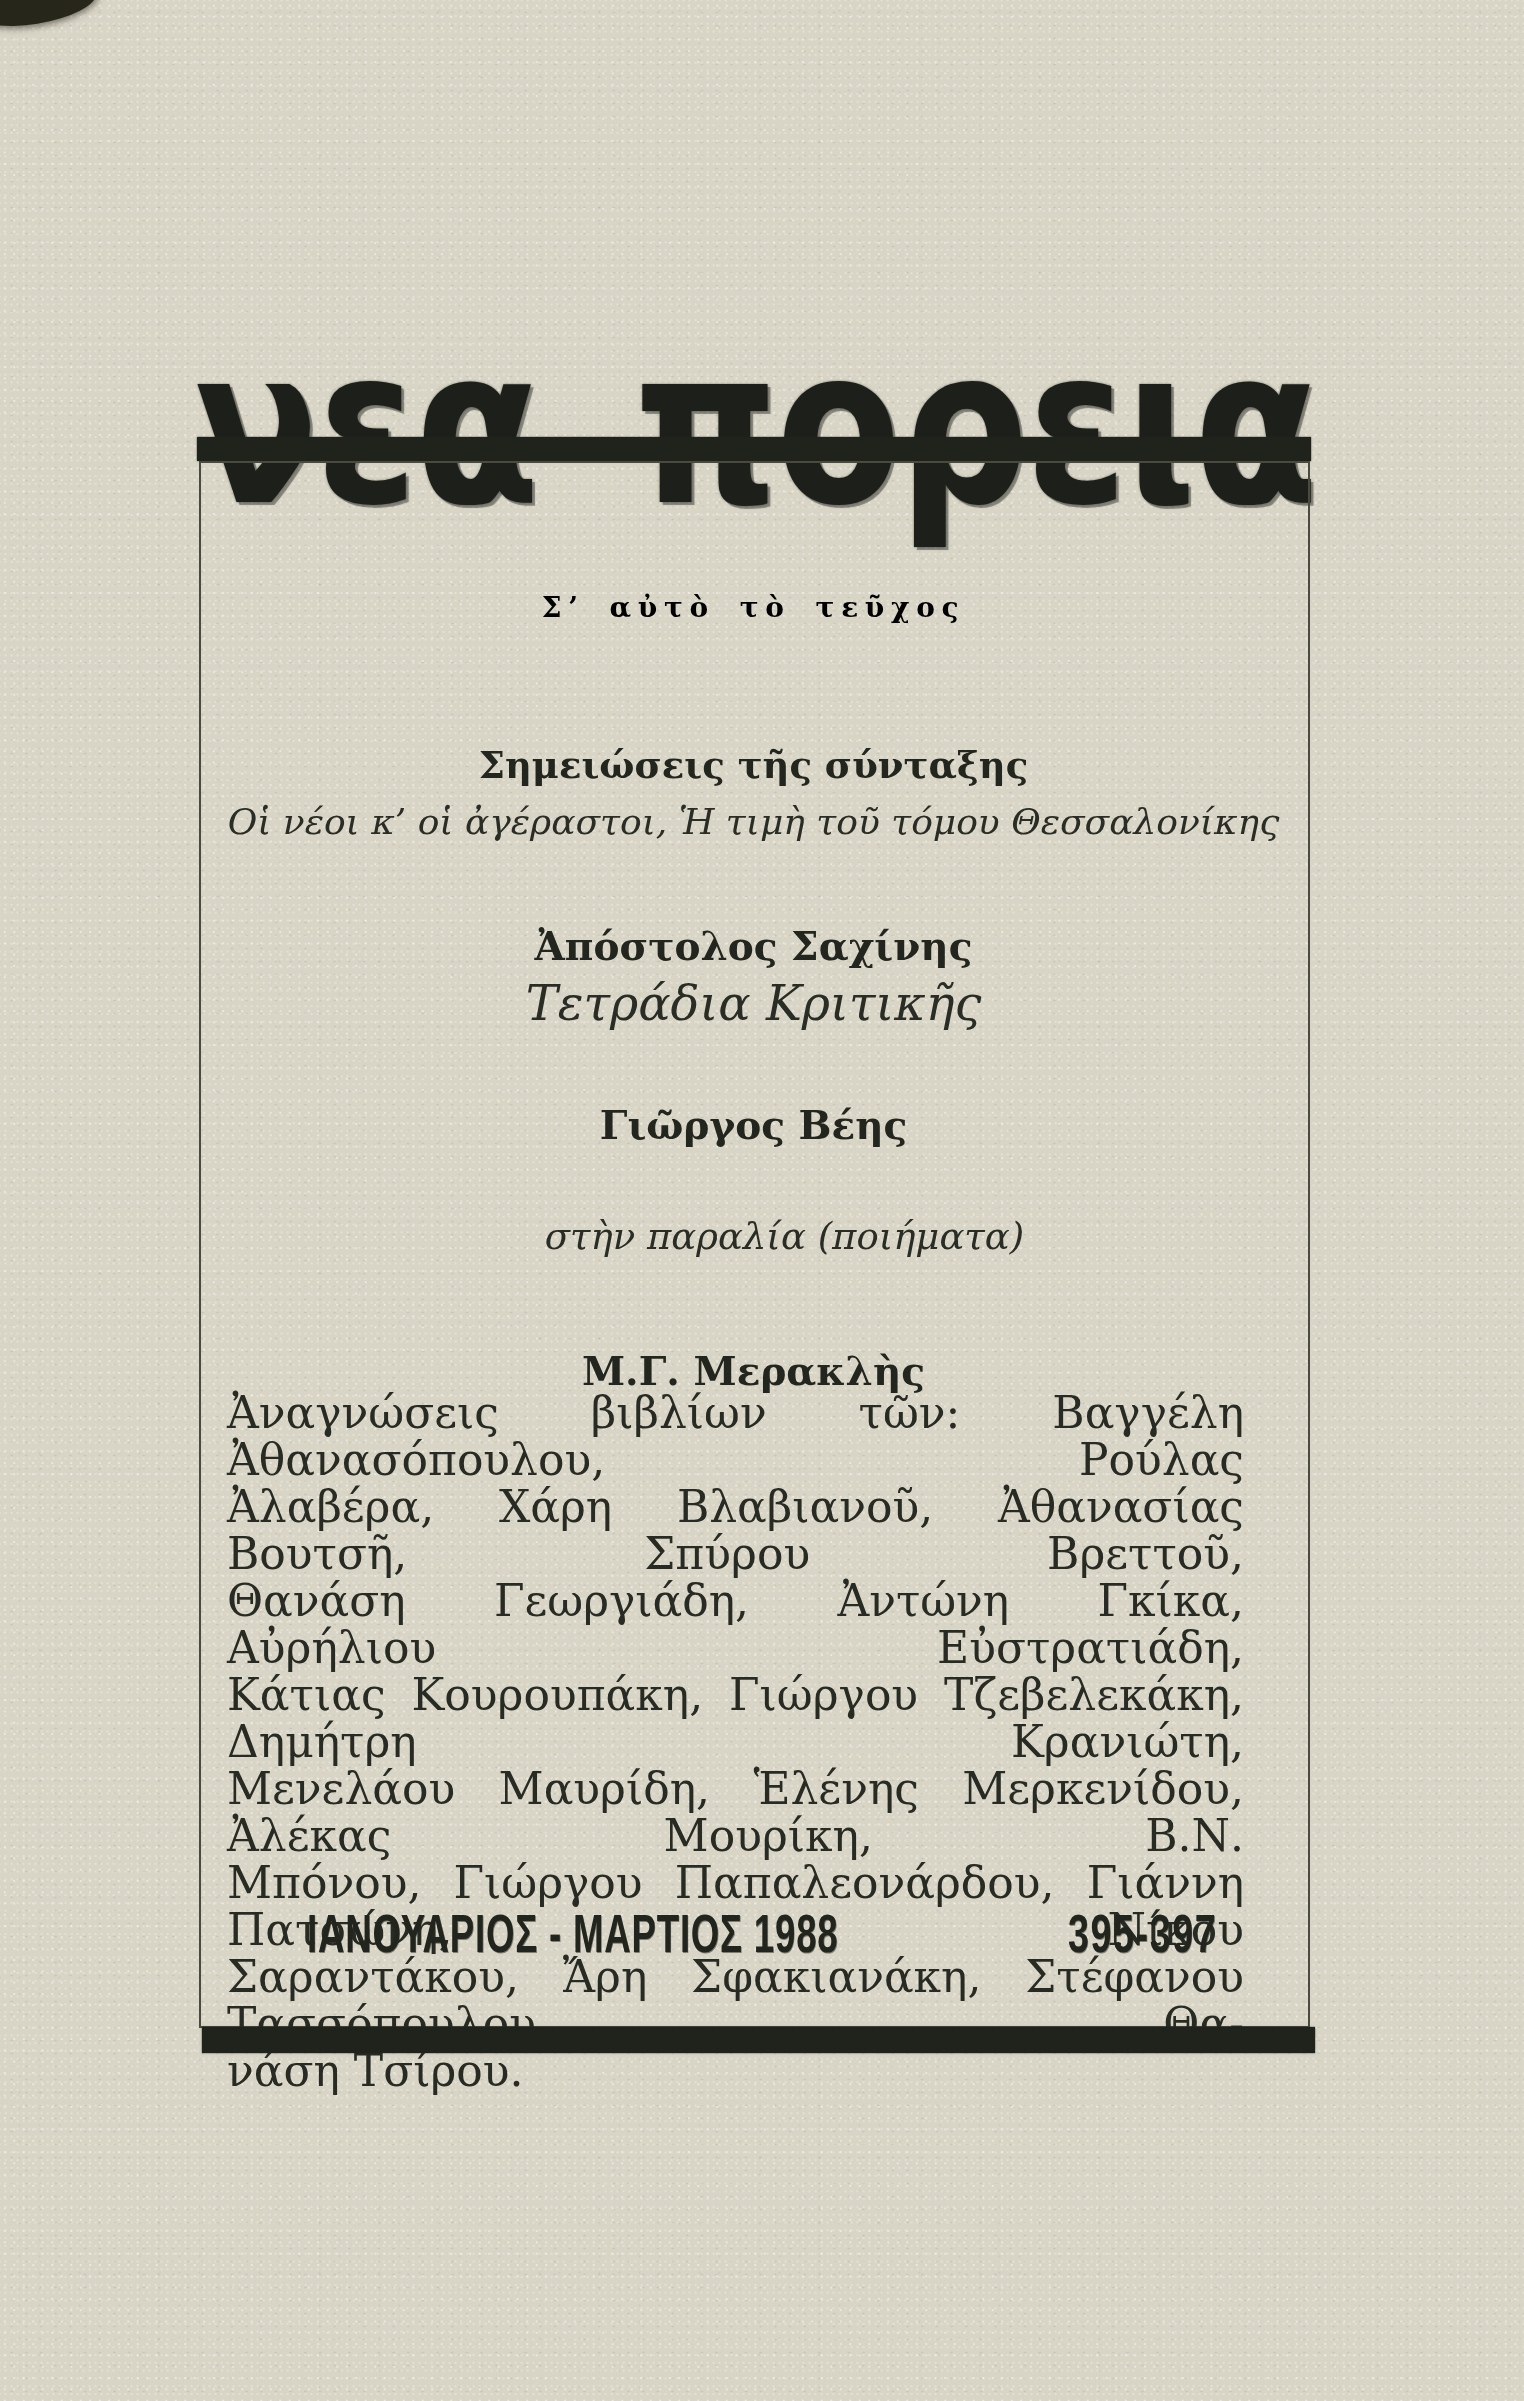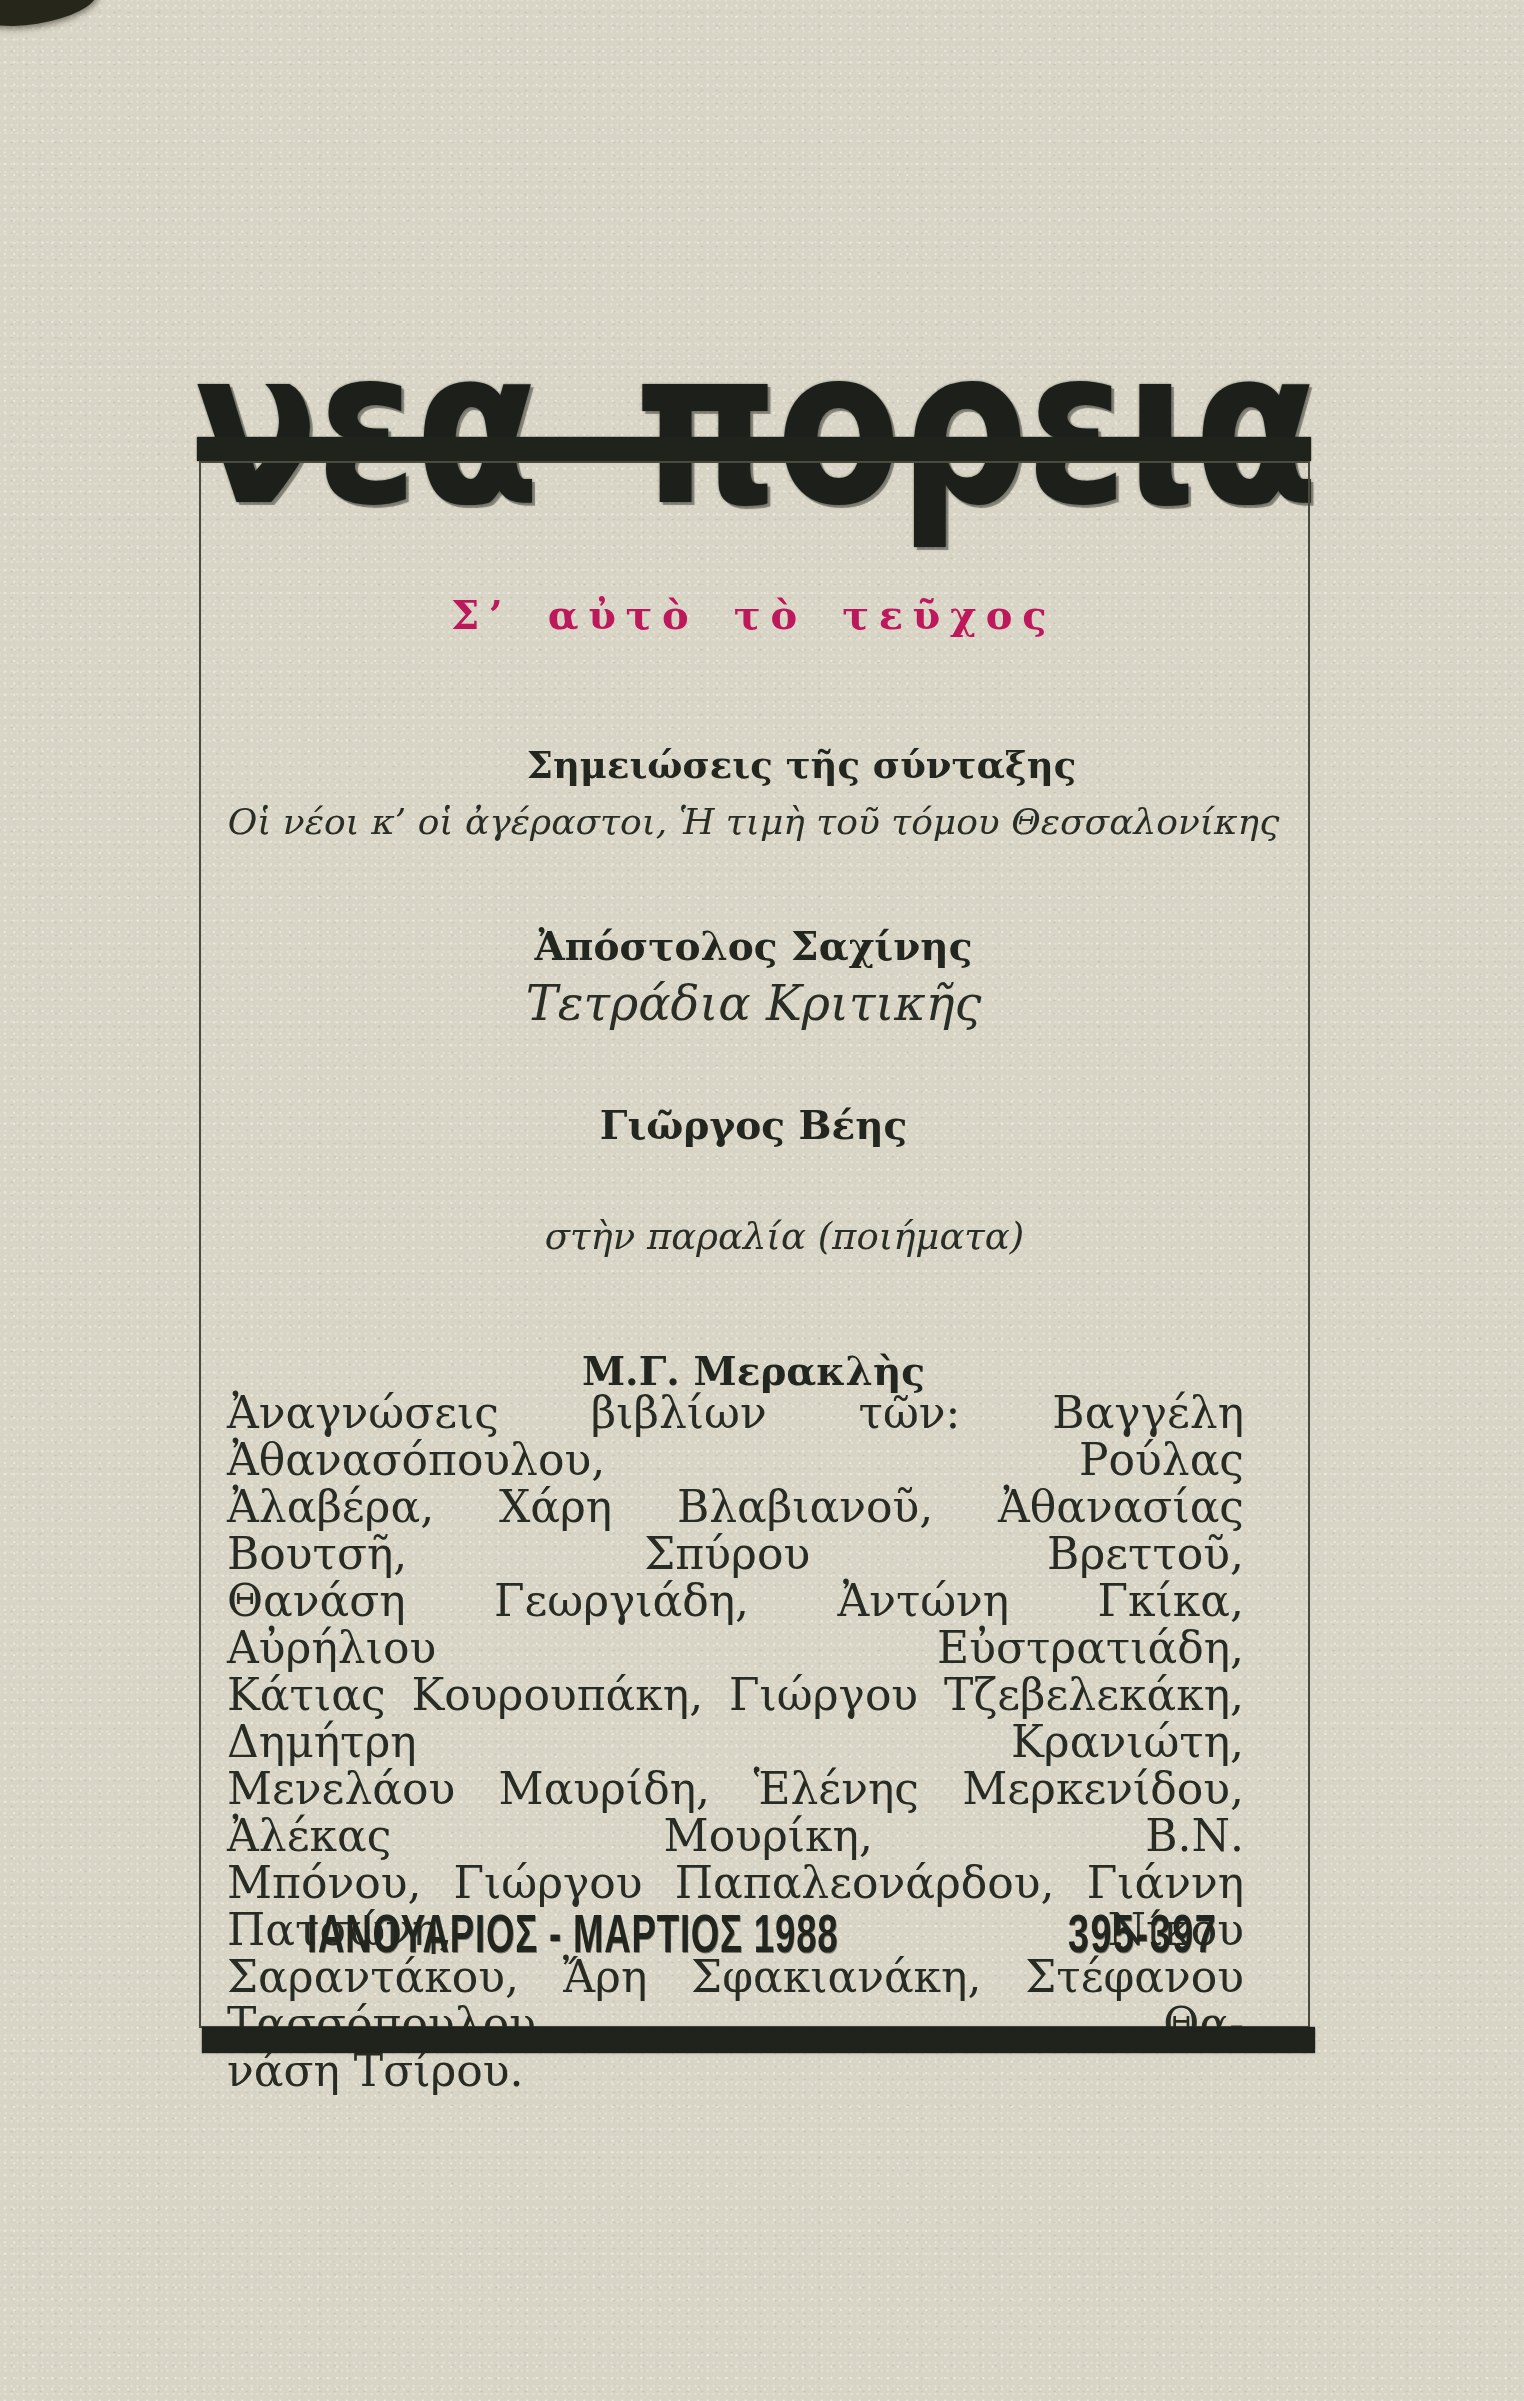--- a/index.html
+++ b/index.html
@@ -30,27 +30,27 @@
     text-shadow:3.5px 2.6px 0.9px rgba(29,32,26,0.45), 0 0 2.6px rgba(29,32,26,0.55);
   }
   .rule-top{position:absolute;left:197px;top:437px;width:1114px;height:24px;background:#20231c;box-shadow:0 0 1.7px rgba(32,35,28,.8);}
   .rule-bottom{position:absolute;left:202px;top:2027px;width:1113px;height:26px;background:#20231c;box-shadow:0 0 1.7px rgba(32,35,28,.8);}
   .box{
     position:absolute;left:199px;top:461px;width:1111px;height:1567px;
     box-sizing:border-box;border:2.6px solid #494b40;
   }
   .box .abs{position:absolute;left:0;width:1105px;text-align:center;white-space:nowrap;}
   .issue-heading{
-    top:128px;font-weight:bold;font-size:40px;
-    letter-spacing:0.24em;word-spacing:0.30em;color:#be185d;
+    top:128px;font-weight:bold;font-size:28px;
+    letter-spacing:0.24em;word-spacing:0.30em;color:#000000;
   }
   .sec-title{font-weight:bold;font-size:37px;color:#23261e;}
   .sec-author{font-weight:bold;font-size:39px;color:#23261e;}
   .italic{font-style:italic;font-size:37px;color:#2a2d25;}
-  .ed-title{top:280px;padding-left:48px;}
+  .ed-title{top:280px;}
   .ed-sub{top:338px;font-size:36px;}
   .sach-name{top:460px;}
   .sach-work{top:512px;font-size:48px;}
   .veis-name{top:639px;}
   .veis-l1{
     position:absolute;top:699px;left:26px;width:1017px;
     font-style:italic;font-size:37px;color:#2a2d25;
     text-align:justify;text-align-last:justify;white-space:normal;
   }
   .veis-l2{top:752px;margin-left:31px;}

